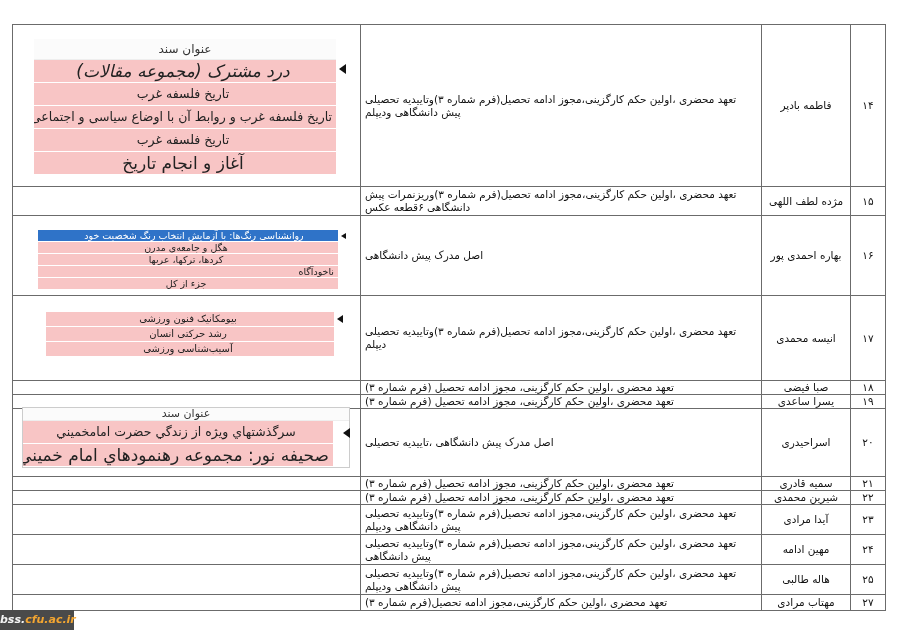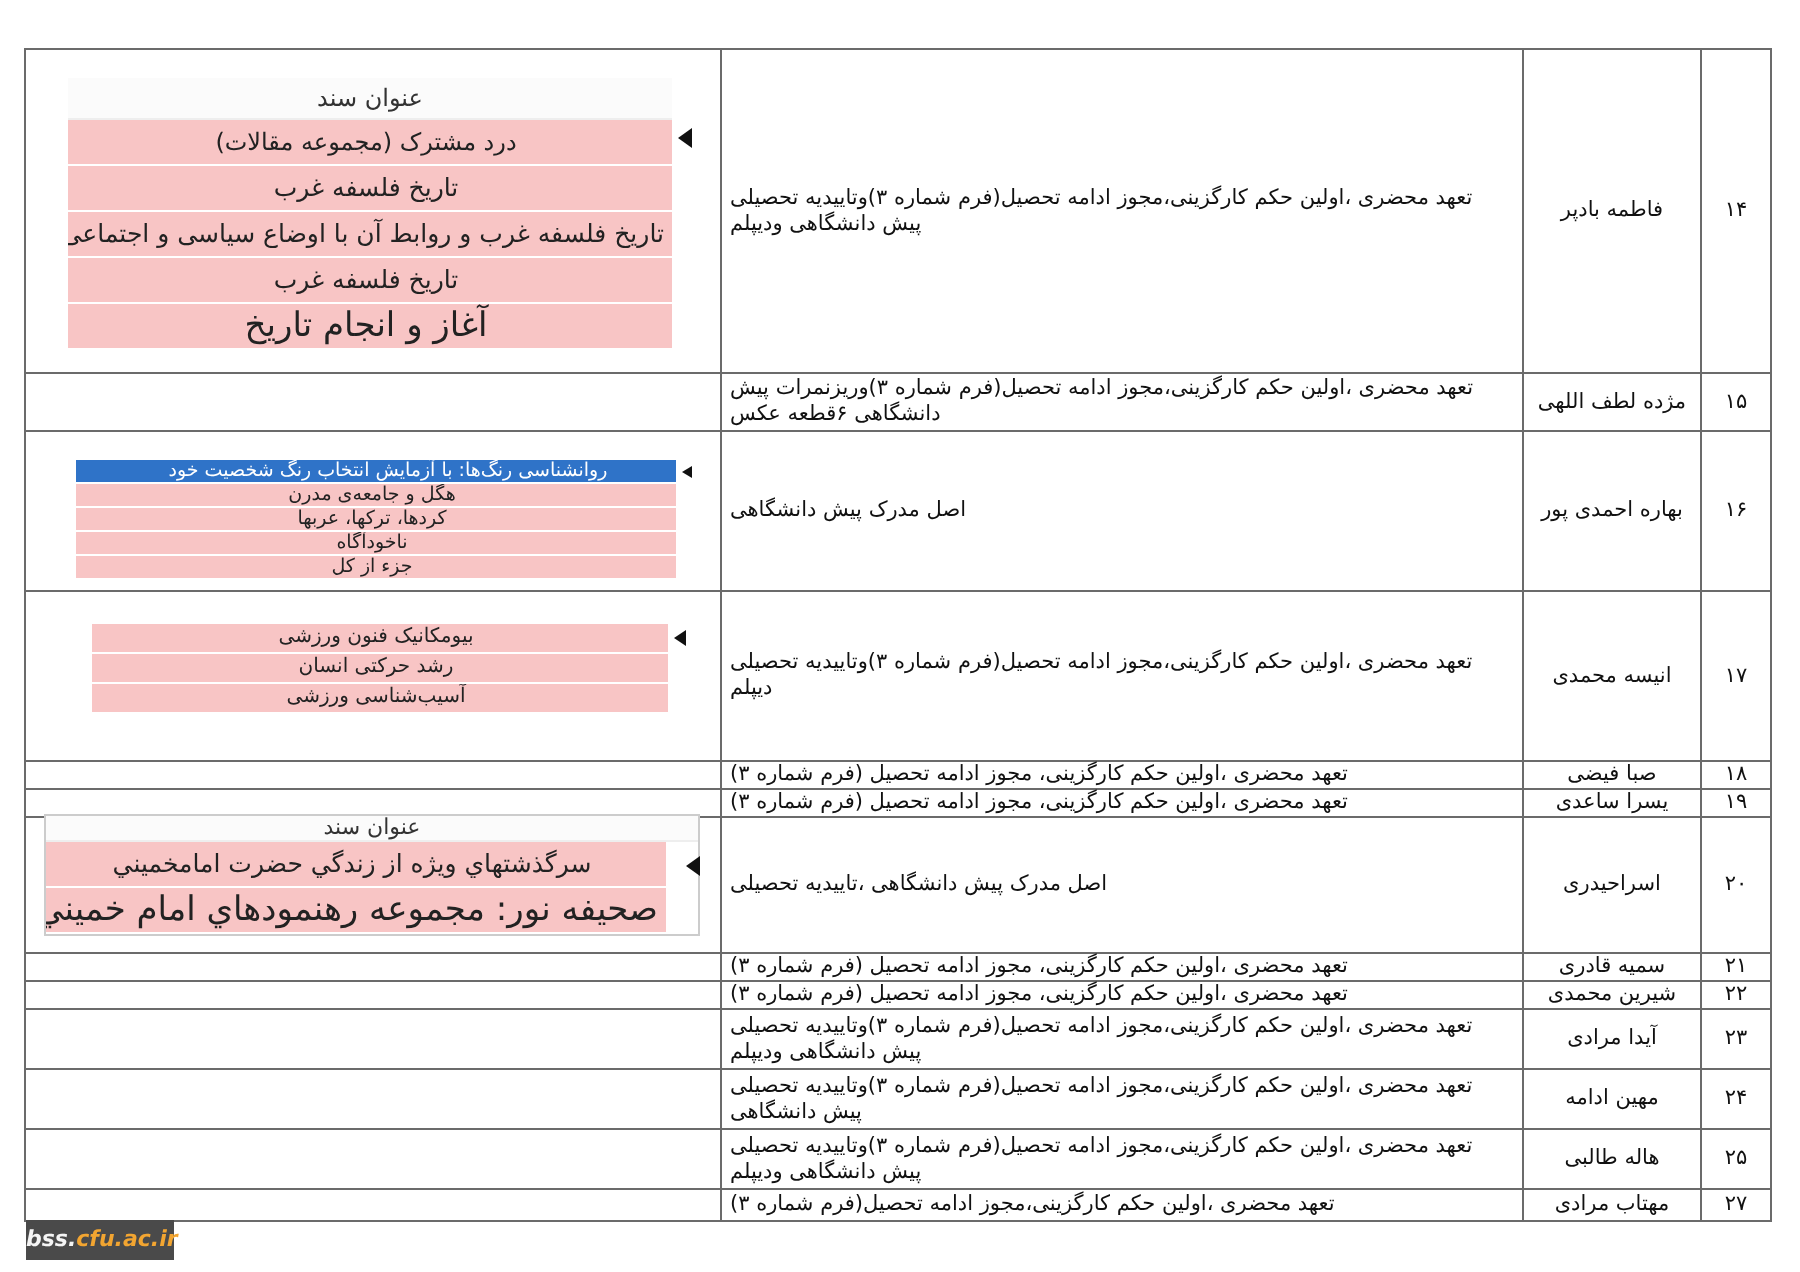--- a/index.html
+++ b/index.html
@@ -20,40 +20,40 @@
     .lib-list .hdr { background: #fbfbfb; text-align: center; color: #333;
                      border-bottom: 1px solid #eee; }
     .lib-list .row { background: #f8c5c5; border-bottom: 1px solid #fff;
                      white-space: nowrap; overflow: hidden; padding-right: 4px;
                      position: relative; color: #222; }
     .lib-list .row.sel { background: #2f73c8; color: #fff; }
     .lib-list .pointer { position: absolute; width: 0; height: 0;
                          border-top: 5px solid transparent; border-bottom: 5px solid transparent;
                          border-right: 7px solid #111; }
 
-    .watermark { position: absolute; left: 13px; top: 610px; width: 74px; height: 20px;
+    .watermark { position: absolute; left: 0; top: 610px; width: 74px; height: 20px;
                  background: #4a4a4a; color: #f2a531; font-style: italic; font-weight: bold;
                  font-family: "DejaVu Sans", sans-serif; font-size: 11px; line-height: 20px;
                  text-align: center; }
     .watermark .pre { color: #f4f4f4; }
   </style>
 </head>
 <body>
 
 <table class="doc-table">
   <tbody>
 
     <tr style="height:162px">
       <td class="num">۱۴</td>
       <td class="name">فاطمه بادپر</td>
       <td class="docs">تعهد محضری ،اولین حکم کارگزینی،مجوز ادامه تحصیل(فرم شماره ۳)وتاییدیه تحصیلی پیش دانشگاهی ودیپلم</td>
       <td class="thumb">
         <div class="lib-list" style="right:24px; top:14px; width:302px;">
           <div class="hdr" style="height:20px; line-height:20px; font-size:12px;">عنوان سند</div>
-          <div class="row" style="height:22px; line-height:22px; font-size:12px;">درد مشترک (مجموعه مقالات)</div>
+          <div class="row" style="height:22px; line-height:22px; font-size:17px;font-style:italic;">درد مشترک (مجموعه مقالات)</div>
           <div class="row" style="height:22px; line-height:22px; font-size:12.5px;">تاریخ فلسفه غرب</div>
           <div class="row" style="height:22px; line-height:22px; font-size:12.5px;">تاریخ فلسفه غرب و روابط آن با اوضاع سیاسی و اجتماعی</div>
           <div class="row" style="height:22px; line-height:22px; font-size:12.5px;">تاریخ فلسفه غرب</div>
           <div class="row" style="height:22px; line-height:22px; font-size:17px;">آغاز و انجام تاریخ</div>
         </div>
         <span class="lib-list" style="right:14px; top:39px;">
             <span class="pointer" style="right:0; top:0;"></span>
           </span>
       </td>
     </tr>
@@ -67,21 +67,21 @@
 
     <tr style="height:80px">
       <td class="num">۱۶</td>
       <td class="name">بهاره احمدی پور</td>
       <td class="docs">اصل مدرک پیش دانشگاهی</td>
       <td class="thumb">
         <div class="lib-list" style="right:22px; top:14px; width:300px; font-size:9.5px;">
           <div class="row sel" style="height:11px; line-height:11px;padding-left:16px;">روانشناسی رنگ‌ها: با آزمایش انتخاب رنگ شخصیت خود</div>
           <div class="row" style="height:11px; line-height:11px;text-align:center;">هگل و جامعه‌ی مدرن</div>
           <div class="row" style="height:11px; line-height:11px;">کردها، ترکها، عربها</div>
-          <div class="row" style="height:11px; line-height:11px;">ناخودآگاه</div>
+          <div class="row" style="height:11px; line-height:11px;text-align:right;">ناخودآگاه</div>
           <div class="row" style="height:11px; line-height:11px;">جزء از کل</div>
         </div>
         <span class="lib-list" style="right:14px; top:17px;">
             <span class="pointer" style="right:0; top:0; border-top-width:3px; border-bottom-width:3px; border-right-width:5px;"></span>
           </span>
       </td>
     </tr>
 
     <tr style="height:85px">
       <td class="num">۱۷</td>

